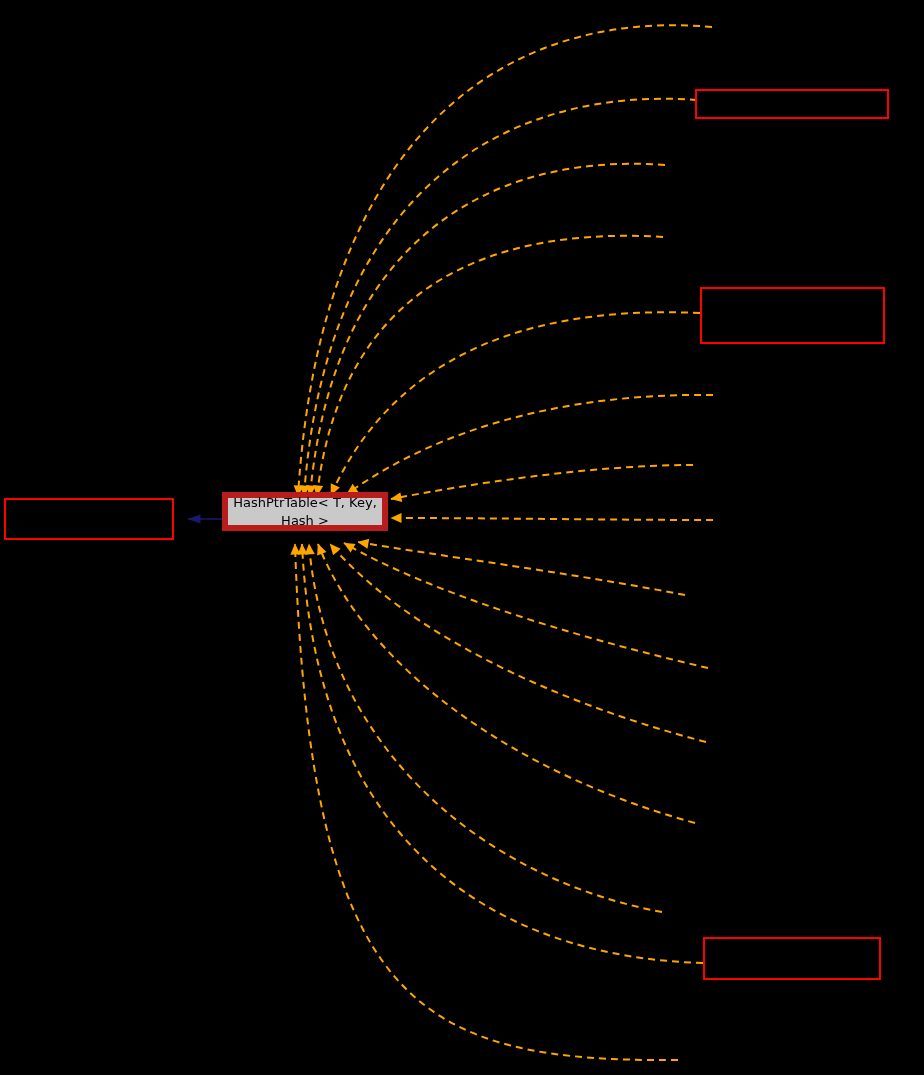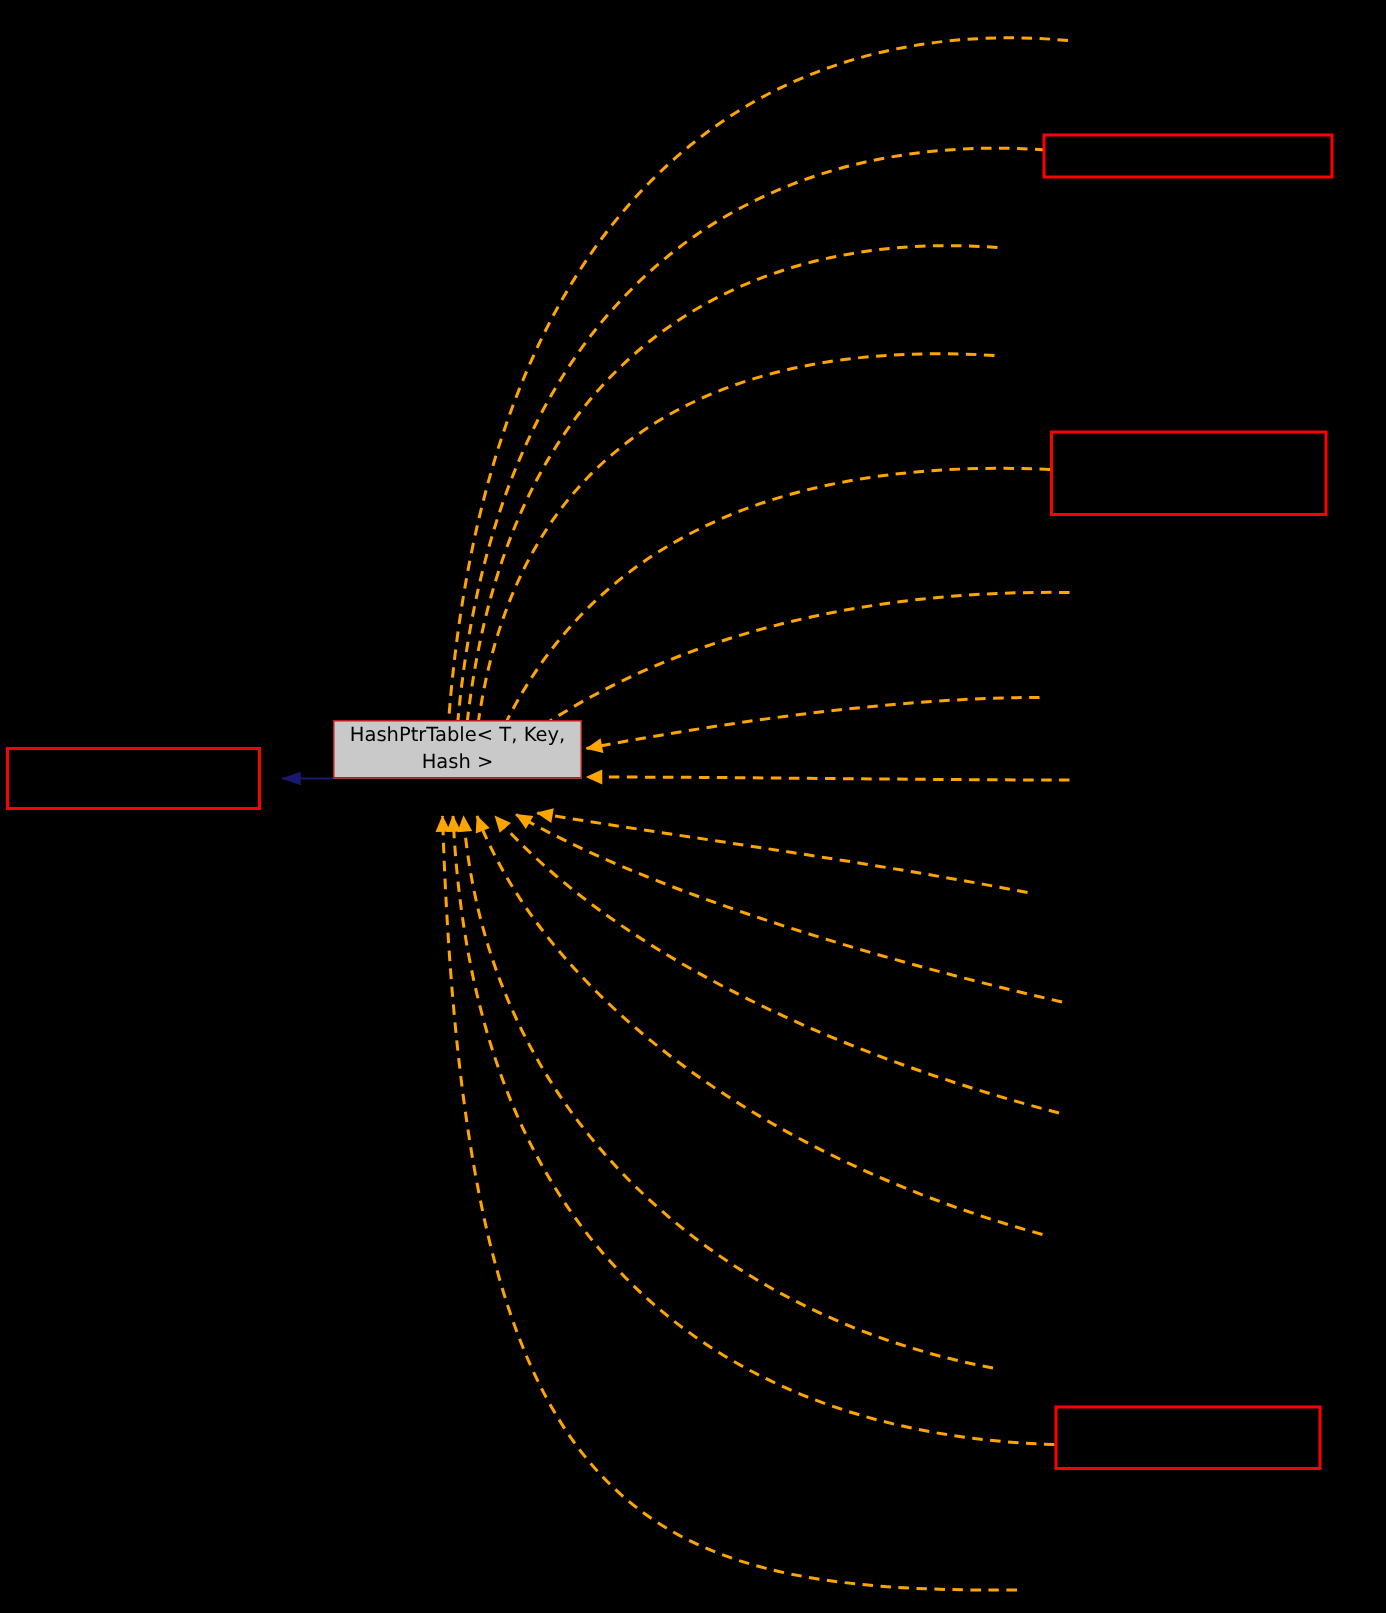--- a/index.html
+++ b/index.html
@@ -18,26 +18,26 @@
     position: absolute;
     left: 0;
     top: 0;
     width: 924px;
     height: 1075px;
     display: block;
   }
   .center-node {
     position: absolute;
     left: 222px;
-    top: 480px;
+    top: 492px;
     width: 166px;
     height: 39px;
     box-sizing: border-box;
     background: #c9c9c9;
-    border: 1px solid #b91c1c;
+    border: 6px solid #b91c1c;
     color: #000000;
     font-size: 13px;
     line-height: 18px;
     text-align: center;
     display: flex;
     flex-direction: column;
     justify-content: center;
     z-index: 2;
     cursor: pointer;
   }

